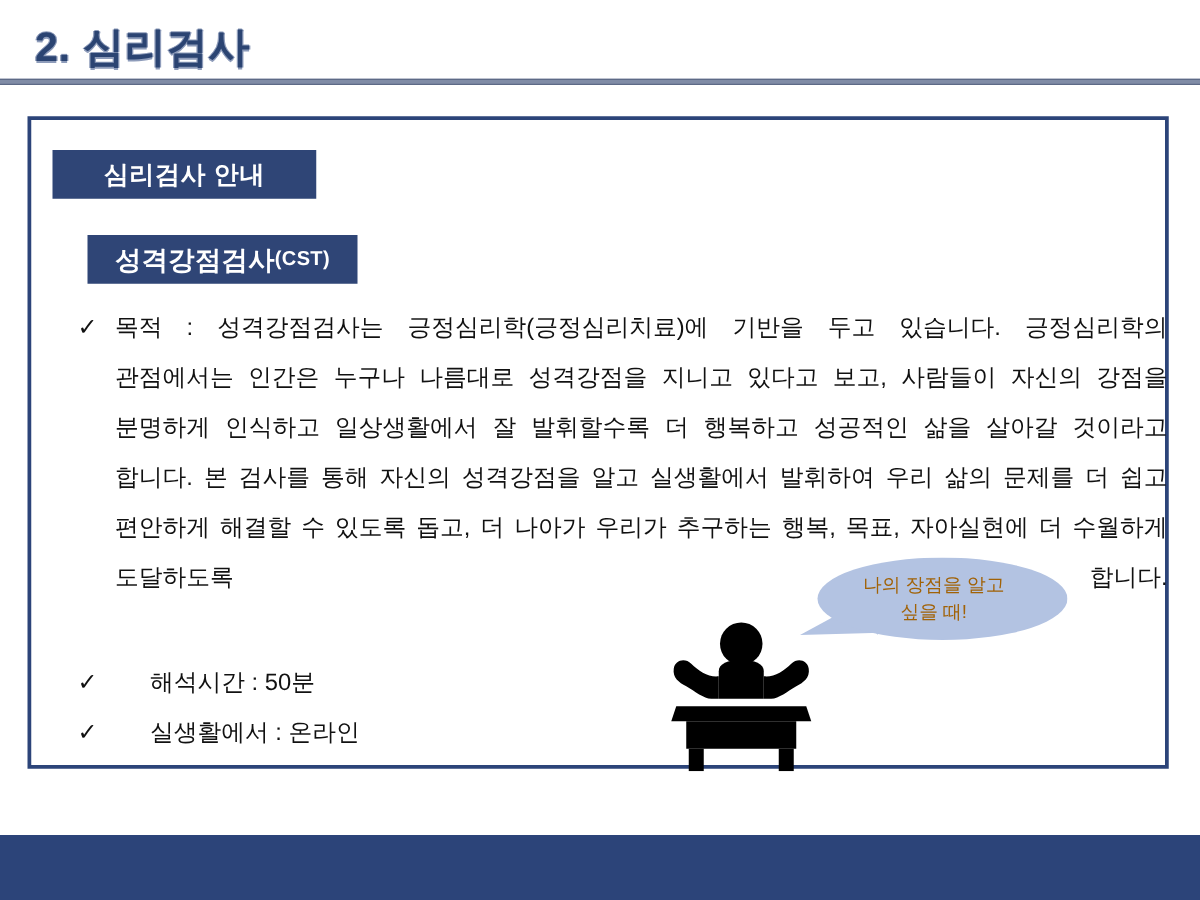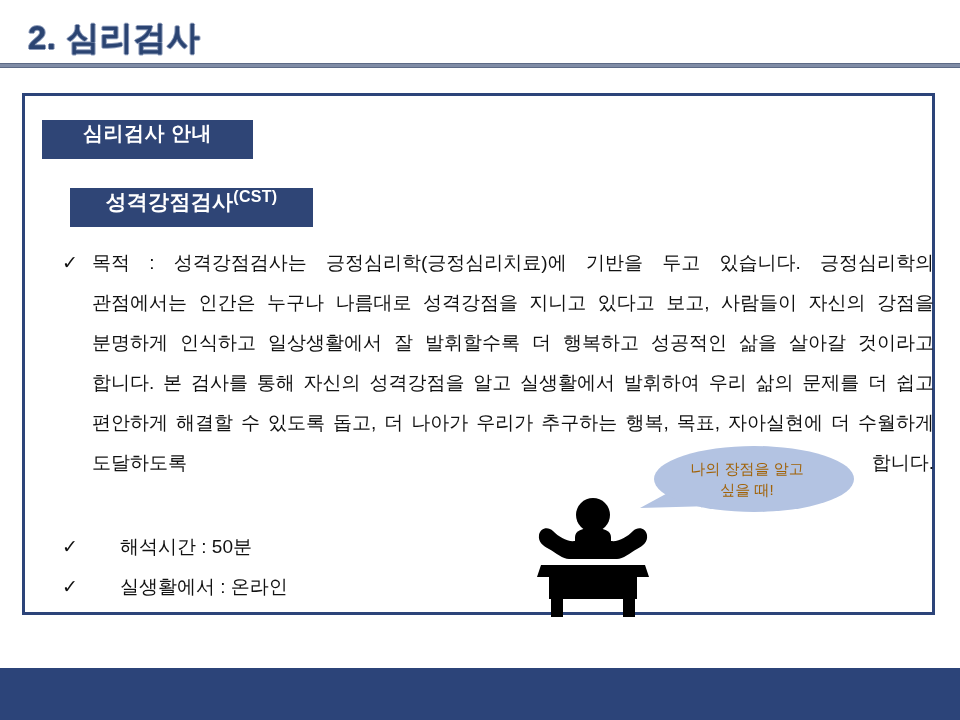--- a/index.html
+++ b/index.html
@@ -66,36 +66,37 @@
     background: #ffffff;
   }
 
   
   .badge {
     position: absolute;
     background: #2f4576;
     color: #ffffff;
     font-weight: bold;
     display: flex;
+    align-items: center;
     justify-content: center;
     white-space: nowrap;
     box-sizing: border-box;
   }
   .badge-primary {
     left: 42px;
     top: 120px;
     width: 211px;
     height: 39px;
     font-size: 20px;
     letter-spacing: 0.5px;
   }
   .badge-secondary {
     left: 70px;
     top: 188px;
-    width: 243px;
+    width: 216px;
     height: 39px;
     font-size: 21px;
     letter-spacing: 0.3px;
   }
   .badge-secondary .suffix {
     font-size: 16px;
   }
 
   
   .bullet-block {

